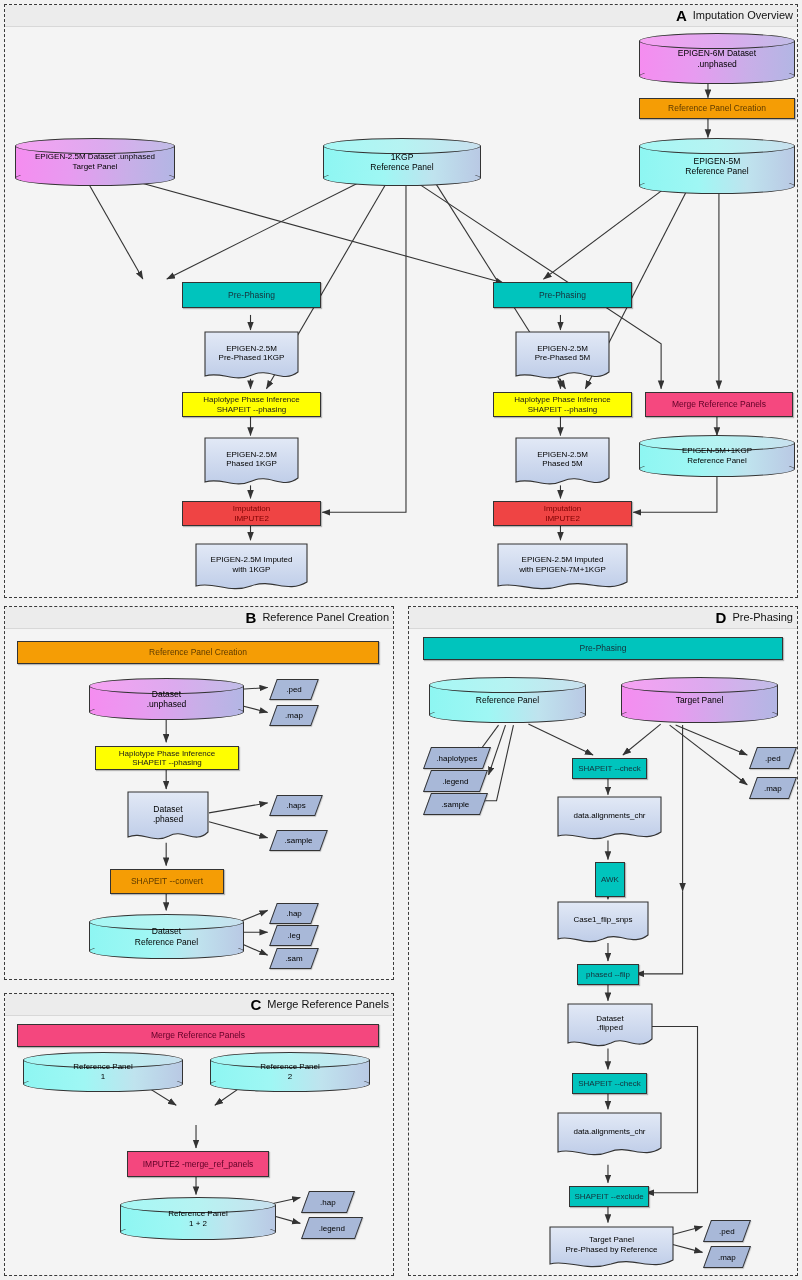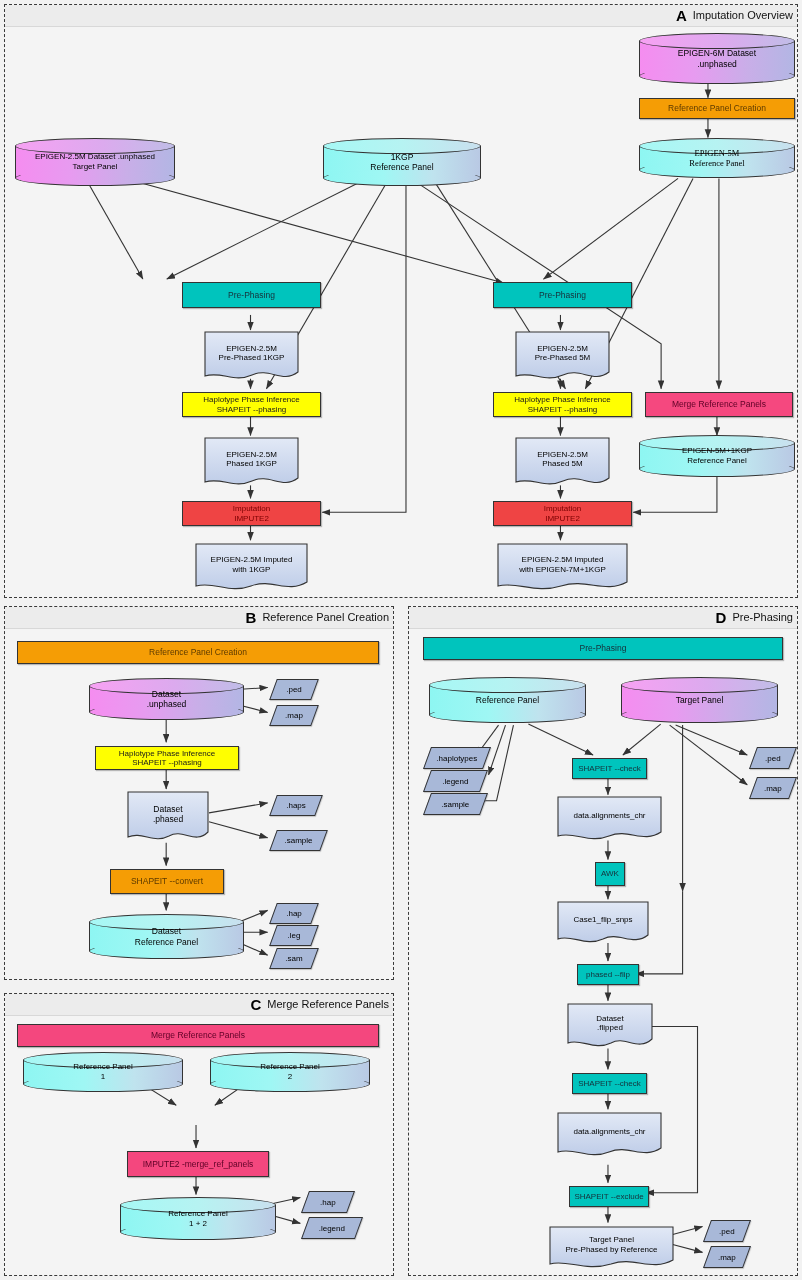--- a/index.html
+++ b/index.html
@@ -123,21 +123,21 @@
       <div class="top"></div>
       <div class="lbl f85">
         <div><span>EPIGEN-6M Dataset</span><br><span>.unphased</span></div>
       </div>
     </div>
 
     <div class="node rect orange f85" style="left:634px;top:93px;width:156px;height:21px;">
       <span>Reference Panel Creation</span>
     </div>
 
-    <div class="cyl cy-blue" style="left:634px;top:133px;width:156px;height:40px;font-family:Liberation Serif, serif;">
+    <div class="cyl cy-blue" style="left:634px;top:133px;width:156px;height:56px;">
       <div class="body"></div>
       <div class="bot"></div>
       <div class="top"></div>
       <div class="lbl f85">
         <div><span>EPIGEN-5M</span><br><span>Reference Panel</span></div>
       </div>
     </div>
 
     <div class="cyl cy-pink" style="left:10px;top:133px;width:160px;height:48px;">
       <div class="body"></div>
@@ -484,21 +484,21 @@
       <span>SHAPEIT --check</span>
     </div>
 
     <div class="doc" style="left:148px;top:189px;width:105px;height:46px;">
       <svg viewBox="0 0 105 46" preserveAspectRatio="none">
         <path d="M1,1 H104 V36 C86,48 72,32 52,40 C32,48 18,35 1,40 Z" fill="url(#dg1)" stroke="#333" stroke-width="1.1"></path>
       </svg>
       <div class="lbl f8">data.alignments_chr</div>
     </div>
 
-    <div class="node rect teal f8" style="left:186px;top:255px;width:30px;height:24px;">
+    <div class="node rect teal f8" style="left:186px;top:255px;width:30px;height:35px;">
       <span>AWK</span>
     </div>
 
     <div class="doc" style="left:148px;top:294px;width:92px;height:44px;">
       <svg viewBox="0 0 92 44" preserveAspectRatio="none">
         <path d="M1,1 H91 V34 C76,46 62,30 46,38 C28,46 15,33 1,38 Z" fill="url(#dg1)" stroke="#333" stroke-width="1.1"></path>
       </svg>
       <div class="lbl f8">Case1_flip_snps</div>
     </div>
 

